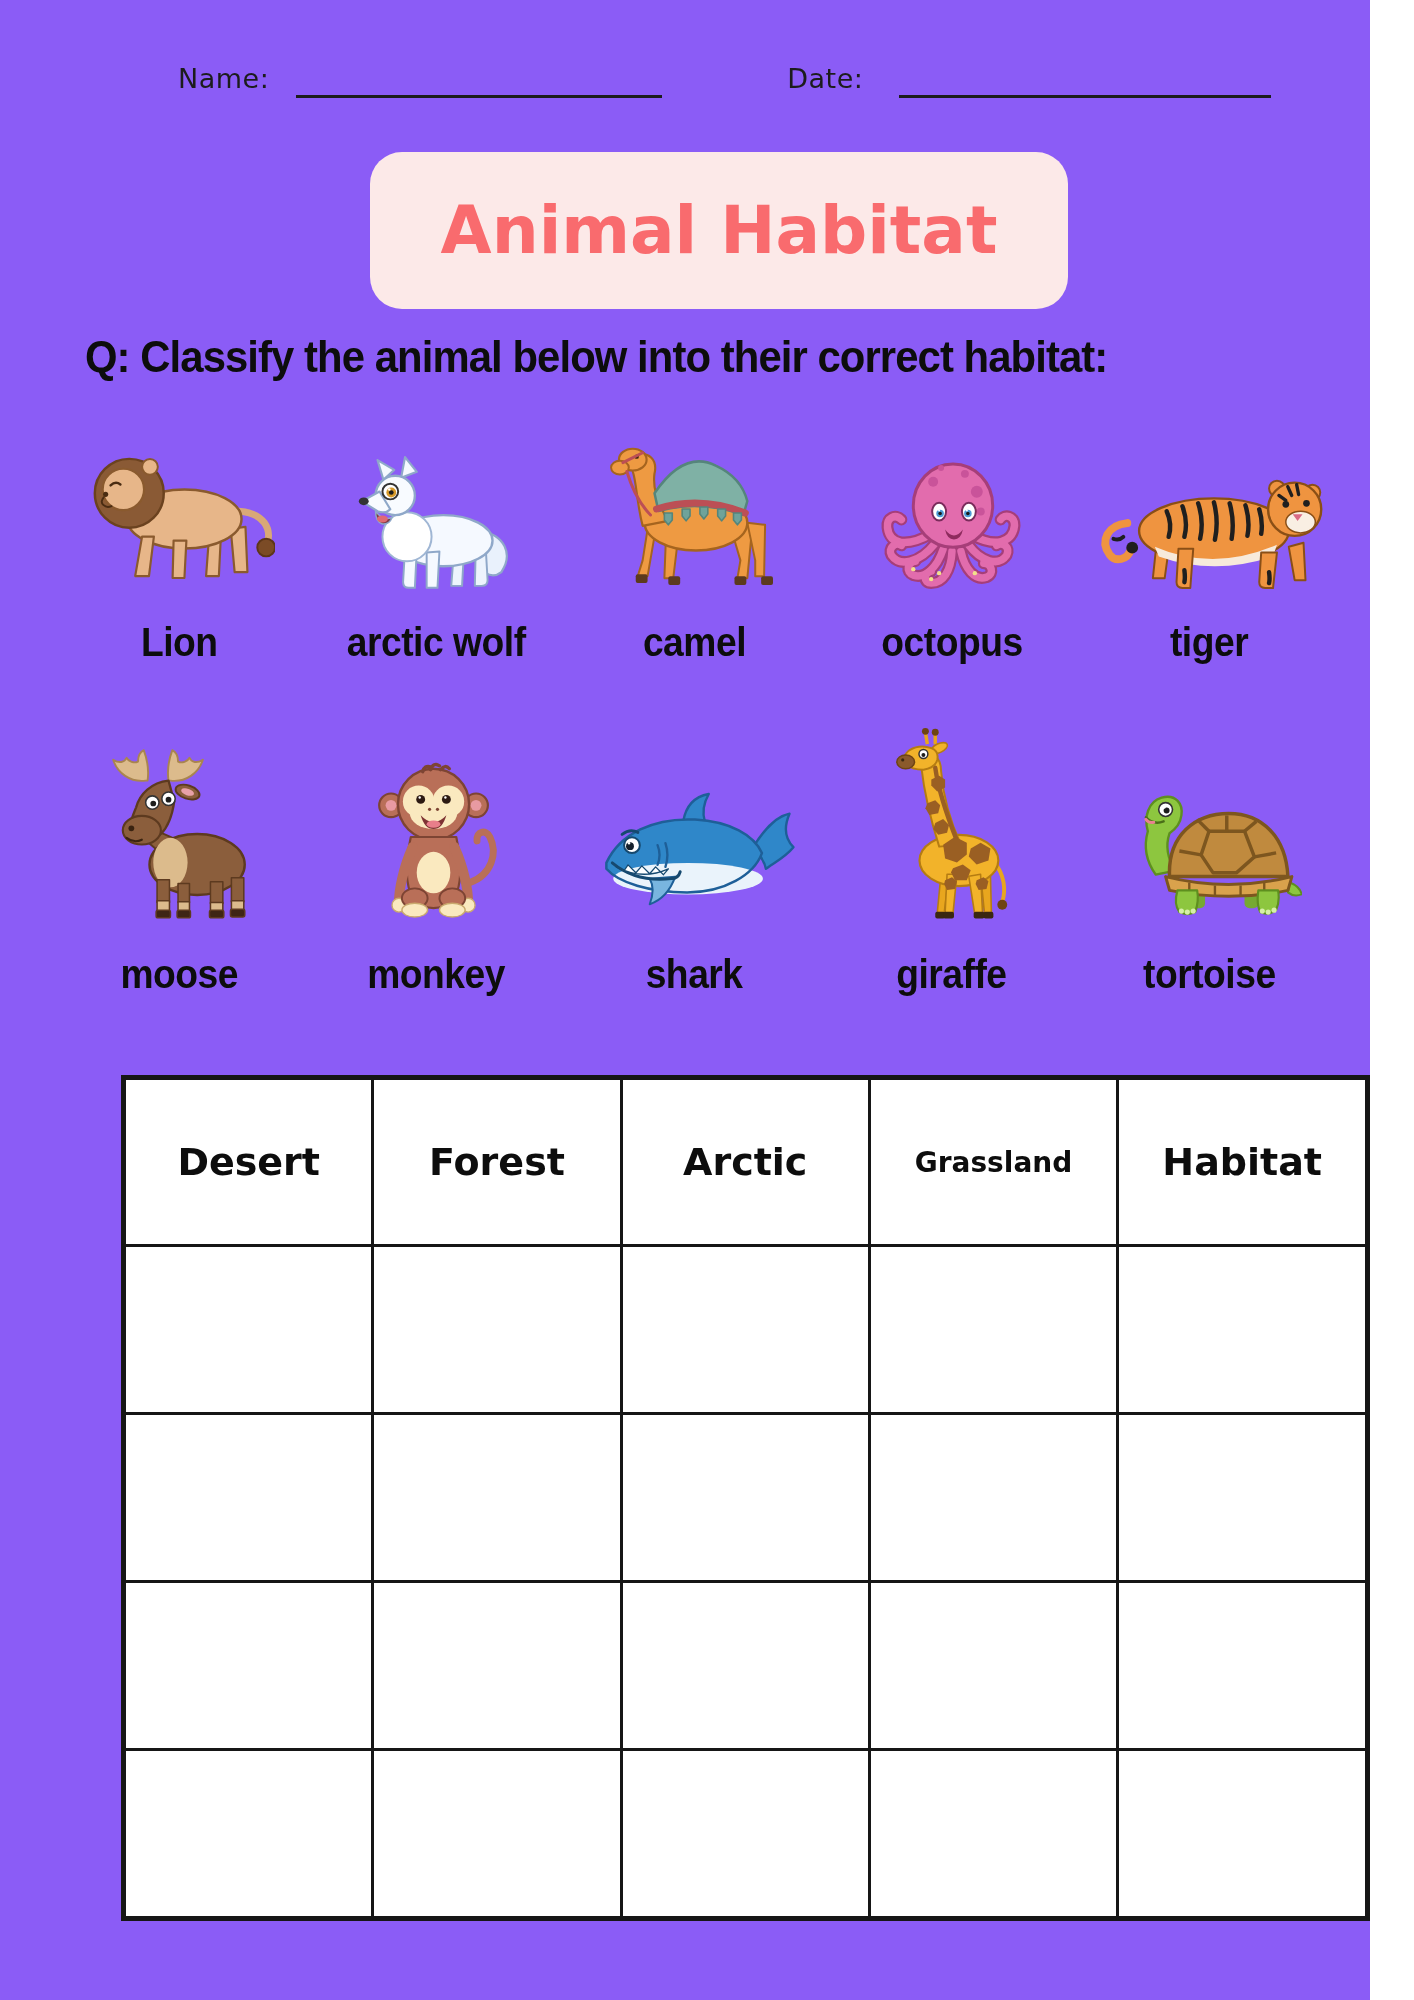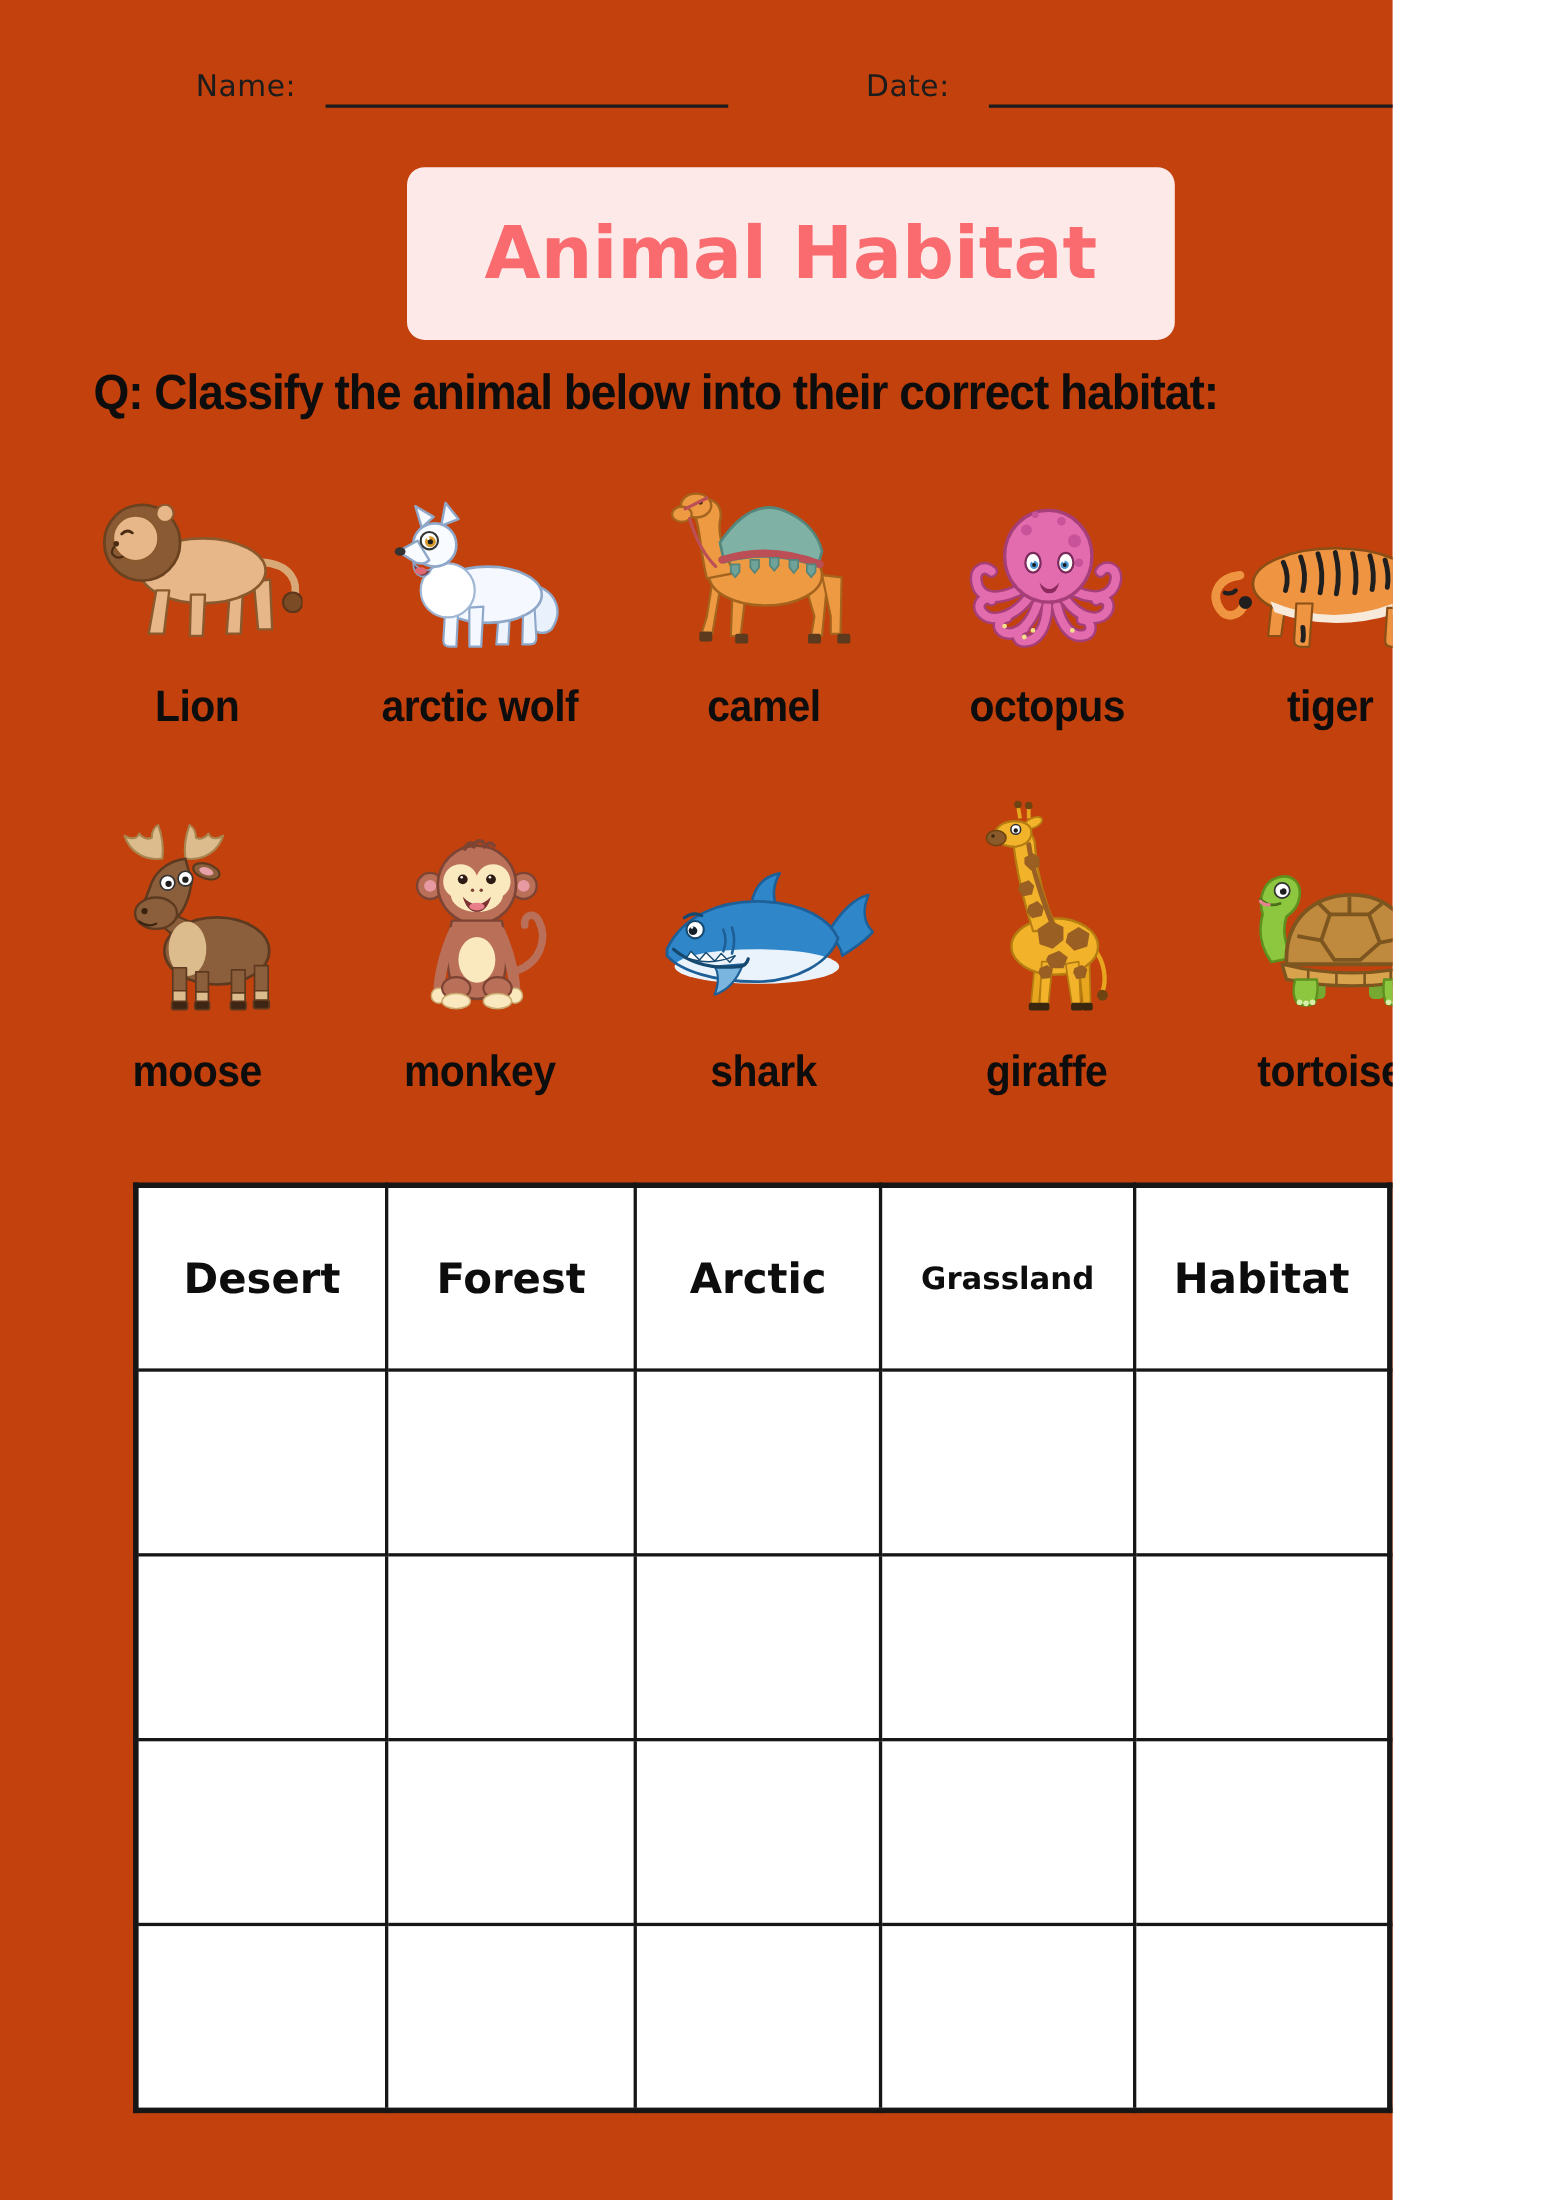--- a/index.html
+++ b/index.html
@@ -1,29 +1,29 @@
 <!DOCTYPE html>
 <html><head>
 <meta charset="utf-8">
 <style>
   html,body{margin:0;padding:0;background:#ffffff;}
-  .page{position:relative;width:1266px;height:2000px;background:#c2410c;overflow:hidden;
+  .page{position:relative;width:1370px;height:2000px;background:#8b5cf6;overflow:hidden;
         font-family:"Liberation Sans",sans-serif;color:#111;}
 
   
   .top-row{position:absolute;top:60px;left:178px;display:flex;align-items:flex-end;}
   .field-label{font-family:"DejaVu Sans",sans-serif;font-size:27px;color:#1c1c1c;letter-spacing:.5px;line-height:1.4;}
   .write-line{display:inline-block;border-bottom:3px solid #1c1c1c;height:34px;}
   .name-line{width:366px;margin-left:27px;}
   .mid-gap{width:125px;}
   .date-line{width:372px;margin-left:36px;}
 
   
   .banner{position:absolute;left:370px;top:152px;width:698px;height:157px;background:#FCE9E8;
-          border-radius:16px;display:flex;align-items:center;justify-content:center;}
+          border-radius:32px;display:flex;align-items:center;justify-content:center;}
   .title{font-family:"DejaVu Sans",sans-serif;font-weight:700;font-size:66px;color:#F96B6E;letter-spacing:0;}
 
   
   .question{position:absolute;left:85px;top:331px;font-size:45px;font-weight:700;letter-spacing:-1px;
             transform:scaleX(.93);transform-origin:left center;white-space:nowrap;color:#0d0d0d;}
 
   
   .animals-row{position:absolute;left:50px;width:1288px;display:grid;grid-template-columns:repeat(5,1fr);}
   .row1{top:430px;}
   .row2{top:735px;}

